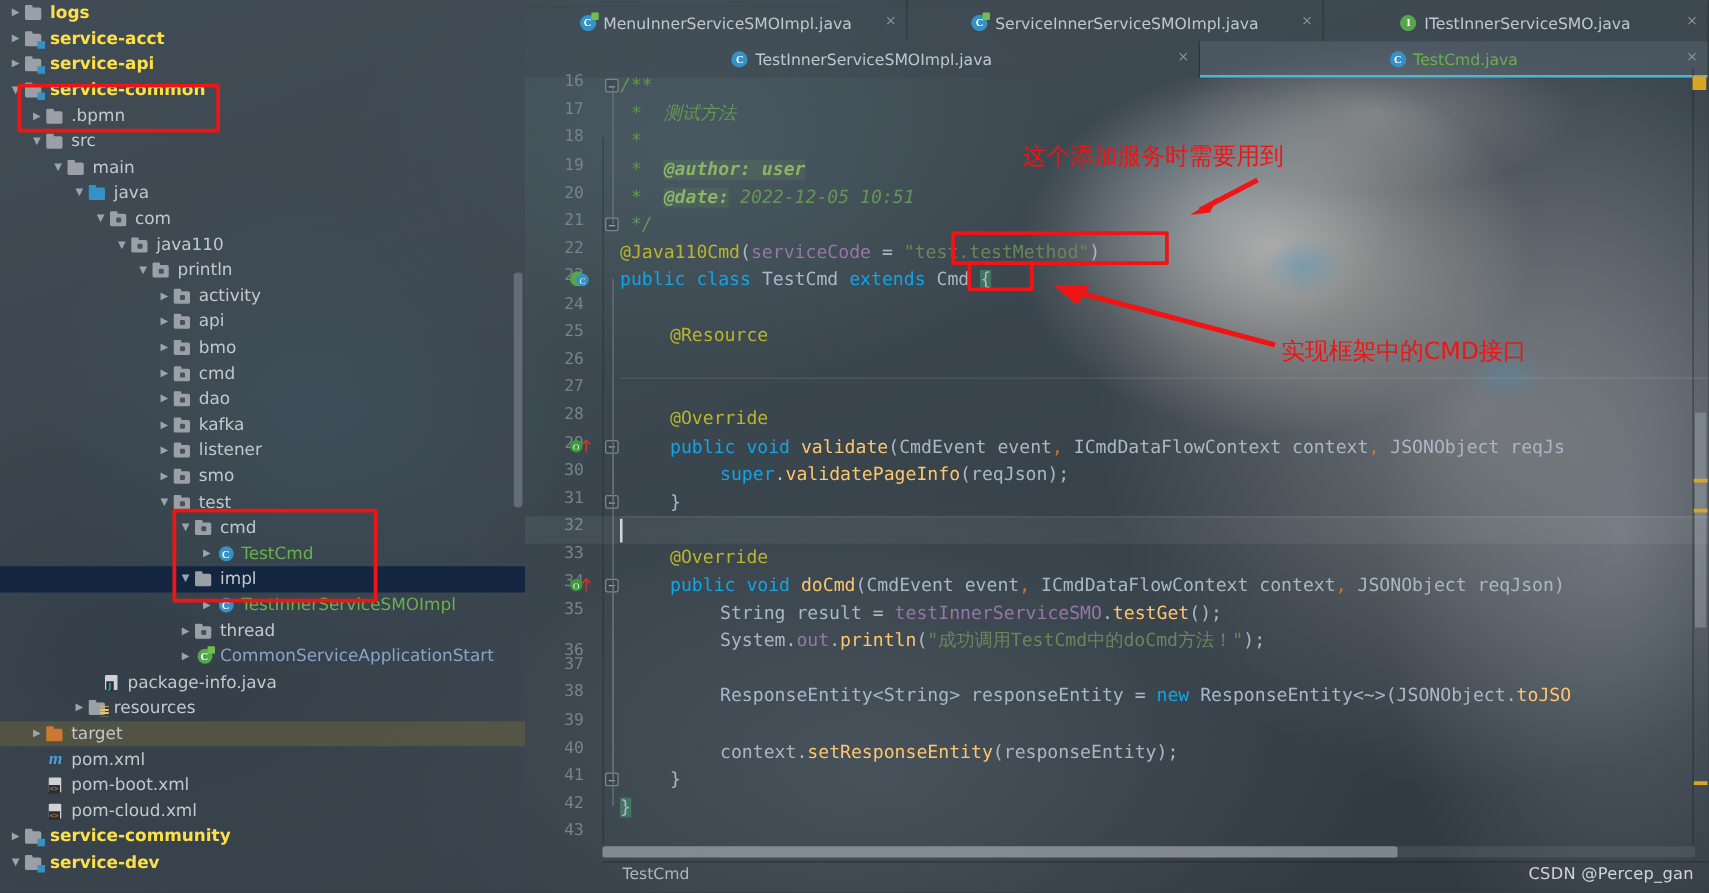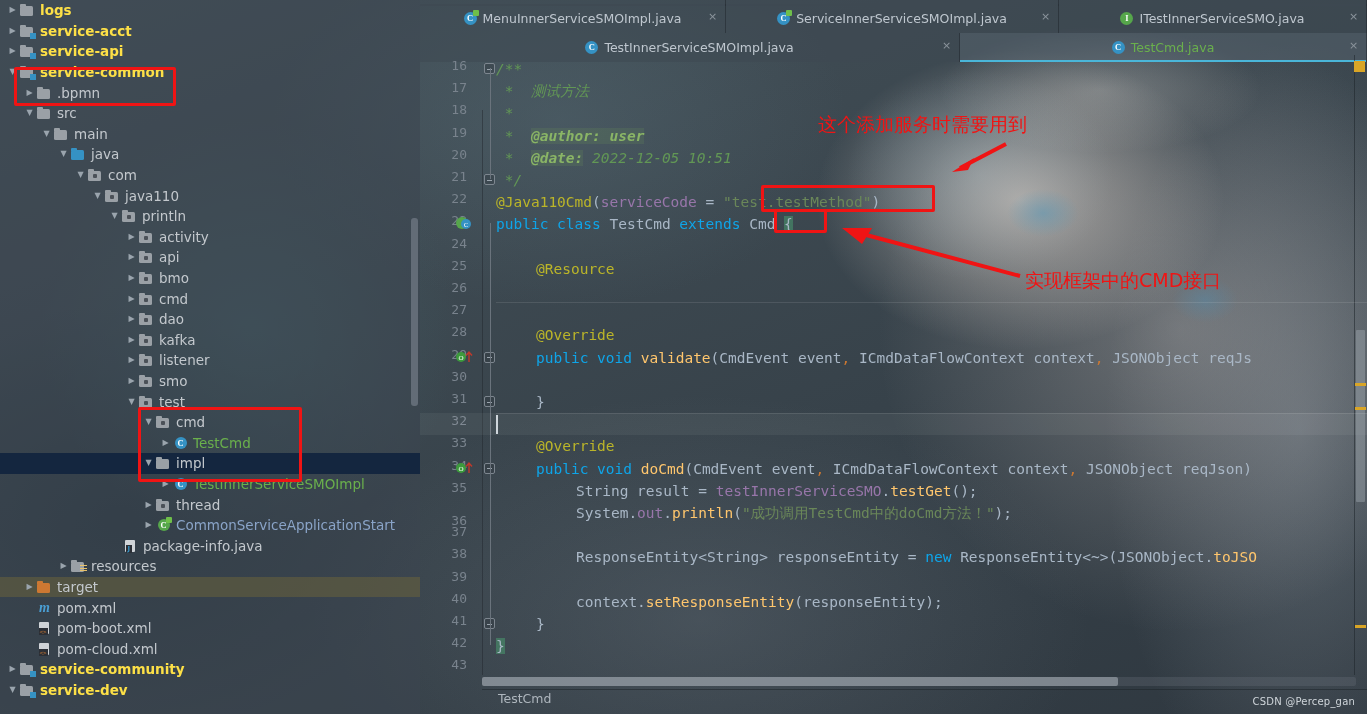--- a/index.html
+++ b/index.html
@@ -156,21 +156,21 @@
   #railThumb { position:absolute; right:2px; width:9px; background:rgba(160,168,176,0.45); border-radius:1px; }
   .railMark { position:absolute; right:1px; width:11px; height:2.5px; background:#d9a526; }
   #topMarker { position:absolute; right:2px; top:6px; width:11px; height:11px; background:#d9a526; }
 
   
   #hscroll { position:absolute; left:62px; bottom:28px; width:874px; height:9px; background:rgba(110,120,130,0.28); border-radius:2px; }
   #hthumb  { position:absolute; left:0; top:0; width:636px; height:9px; background:rgba(175,183,190,0.55); border-radius:2px; }
 
   
   #breadcrumb { position:absolute; left:78px; bottom:8px; font-size:12.5px; color:#aeb6bd; }
-  #watermark  { position:absolute; right:12px; bottom:7px; font-size:10px; color:#cfd5da; letter-spacing:.2px; }
+  #watermark  { position:absolute; right:12px; bottom:7px; font-size:13px; color:#cfd5da; letter-spacing:.2px; }
   #botBorder  { position:absolute; left:62px; right:0; bottom:24px; height:1px; background:rgba(30,36,42,0.55); }
   #leftEdge   { position:absolute; left:62px; top:55px; width:1px; height:620px; background:rgba(30,36,42,0.45); }
 
   
   .redbox { position:absolute; border:3px solid #f01414; border-radius:2px; }
   .redtext { position:absolute; color:#f01414; font-size:19px; white-space:nowrap;
              font-family:"DejaVu Sans","Liberation Sans",sans-serif; }
   .arrowsvg { position:absolute; }
 </style>
 </head>
@@ -344,21 +344,21 @@
           </span>
           <span class="tlabel">thread</span>
         </div>
         <div class="trow" style="padding-left: 142px;">
           <span class="arrow">▶</span>
           <span class="cicon">
             <span class="circ spring">C</span>
           </span>
           <span class="tlabel blue">CommonServiceApplicationStart</span>
         </div>
-        <div class="trow" style="padding-left: 109px;">
+        <div class="trow" style="padding-left: 68px;">
           <span class="arrow blank"></span>
           <span class="jicon"></span>
           <span class="tlabel">package-info.java</span>
         </div>
         <div class="trow" style="padding-left: 57px;">
           <span class="arrow">▶</span>
           <span class="ficon f-res">
             <i class="badge-res"></i>
           </span>
           <span class="tlabel">resources</span>
@@ -503,20 +503,21 @@
           <div class="cline" style="top: 69.6px; padding-left: 0px;"><span class="cm"> *  </span><span class="cmtag">@author: user</span></div>
           <div class="cline" style="top: 91.8px; padding-left: 0px;"><span class="cm"> *  </span><span class="cmtag">@date:</span><span class="cm"> 2022-12-05 10:51</span></div>
           <div class="cline" style="top: 114px; padding-left: 0px;"><span class="cm"> */</span></div>
           <div class="cline" style="top: 136.2px; padding-left: 0px;"><span class="an">@Java110Cmd</span><span class="t">(</span><span class="fld">serviceCode</span><span class="t"> = </span><span class="st">"test.testMethod"</span><span class="t">)</span></div>
           <div class="cline" style="top: 158.4px; padding-left: 0px;"><span class="k">public class </span><span class="t">TestCmd </span><span class="k">extends </span><span class="t">Cmd </span><span class="brgreen">{</span></div>
           <div class="cline" style="top: 180.6px; padding-left: 0px;"></div>
           <div class="cline" style="top: 202.8px; padding-left: 40px;"><span class="an">@Resource</span></div>
           <div class="cline" style="top: 247.2px; padding-left: 0px;"></div>
           <div class="cline" style="top: 269.4px; padding-left: 40px;"><span class="an">@Override</span></div>
           <div class="cline" style="top: 291.6px; padding-left: 40px;"><span class="k">public </span><span class="k">void </span><span class="fn">validate</span><span class="t">(</span><span class="ty">CmdEvent event</span><span class="sep">,</span><span class="ty"> ICmdDataFlowContext context</span><span class="sep">,</span><span class="ty"> JSONObject reqJs</span></div>
+          <div class="cline" style="top: 313.8px; padding-left: 80px;"><span class="k">super</span><span class="t">.</span><span class="fn">validatePageInfo</span><span class="t">(reqJson);</span></div>
           <div class="cline" style="top: 336px; padding-left: 40px;"><span class="t">}</span></div>
           <div class="cline" style="top: 358.2px; padding-left: 0px;"><div class="hl-line" style="top: 0px;"></div><div class="caret" style="left: 0px; top: 2px;"></div></div>
           <div class="cline" style="top: 380.4px; padding-left: 40px;"><span class="an">@Override</span></div>
           <div class="cline" style="top: 402.6px; padding-left: 40px;"><span class="k">public </span><span class="k">void </span><span class="fn">doCmd</span><span class="t">(</span><span class="ty">CmdEvent event</span><span class="sep">,</span><span class="ty"> ICmdDataFlowContext context</span><span class="sep">,</span><span class="ty"> JSONObject reqJson)</span></div>
           <div class="cline" style="top: 424.8px; padding-left: 80px;"><span class="ty">String result = </span><span class="fld">testInnerServiceSMO</span><span class="t">.</span><span class="fn">testGet</span><span class="t">();</span></div>
           <div class="cline" style="top: 447px; padding-left: 80px;"><span class="ty">System.</span><span class="fld">out</span><span class="t">.</span><span class="fn">println</span><span class="t">(</span><span class="st">"成功调用TestCmd中的doCmd方法！"</span><span class="t">);</span></div>
           <div class="cline" style="top: 469.2px; padding-left: 0px;"></div>
           <div class="cline" style="top: 491.4px; padding-left: 80px;"><span class="ty">ResponseEntity&lt;String&gt; responseEntity = </span><span class="k">new </span><span class="ty">ResponseEntity&lt;~&gt;(JSONObject.</span><span class="fn">toJSO</span></div>
           <div class="cline" style="top: 513.6px; padding-left: 0px;"></div>
           <div class="cline" style="top: 535.8px; padding-left: 80px;"><span class="ty">context.</span><span class="fn">setResponseEntity</span><span class="t">(responseEntity);</span></div>

